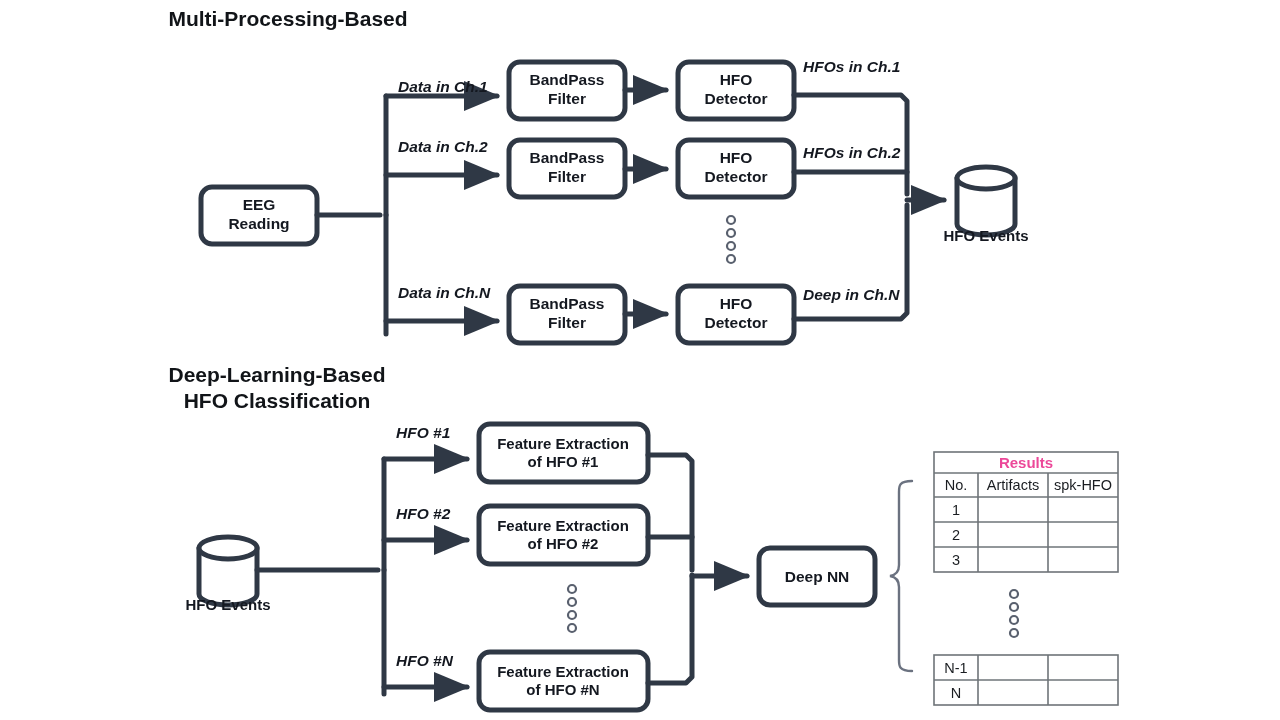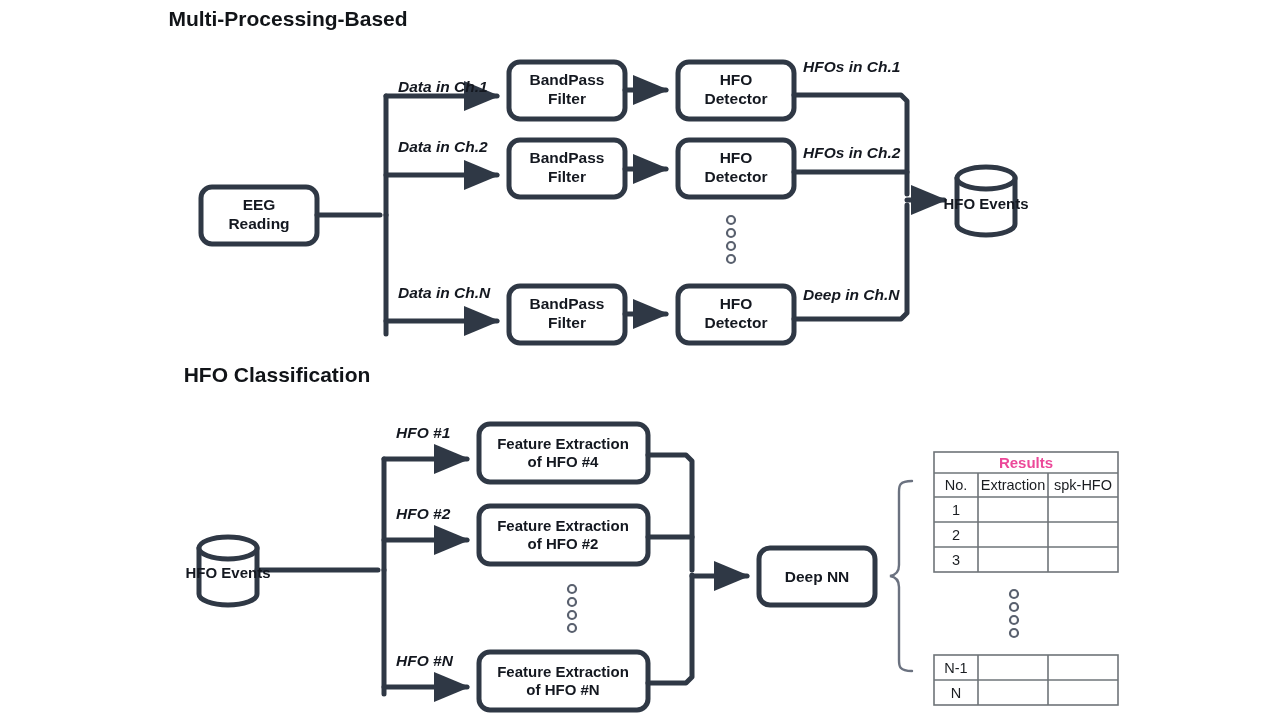--- a/index.html
+++ b/index.html
@@ -11,21 +11,21 @@
   .boxfill{fill:#ffffff;stroke:#2f3845;stroke-width:5;}
   .arrowhead{fill:#2f3845;}
   .ring{fill:none;stroke:#59606e;stroke-width:2.2;}
   .brace{fill:none;stroke:#6b7280;stroke-width:2.4;stroke-linecap:round;}
   .tbl-line{stroke:#6e7478;stroke-width:1.6;fill:none;}
   .lbl{position:absolute;white-space:nowrap;color:#111418;}
   .section-title{font-size:21px;font-weight:bold;line-height:1.22;text-align:center;color:#111418;}
   .edge-label{font-size:15.5px;font-weight:bold;font-style:italic;color:#141820;}
   .box-label{font-size:15.5px;font-weight:bold;text-align:center;line-height:1.2;color:#141820;}
   .box-label.small{font-size:15px;}
-  .db-label{font-size:15px;font-weight:bold;text-align:right;color:#141820;}
+  .db-label{font-size:15px;font-weight:bold;text-align:right;color:#141820;margin-top:32px;}
   .tbl-title{font-size:15px;font-weight:bold;text-align:center;color:#ec4899;}
   .tbl-head{font-size:14.5px;text-align:center;color:#1a1d21;}
   .tbl-cell{font-size:14.5px;text-align:center;color:#1a1d21;}
   .center{transform:translate(-50%,-50%);}
 </style>
 </head>
 <body>
 
 <div id="stage">
 
@@ -170,48 +170,49 @@
     <div>Detector</div>
   </div>
 
   <div class="lbl edge-label" style="left:803px;top:58px;">HFOs in Ch.1</div>
   <div class="lbl edge-label" style="left:803px;top:144px;">HFOs in Ch.2</div>
   <div class="lbl edge-label" style="left:803px;top:286px;">Deep in Ch.N</div>
 
   <div class="lbl db-label center" style="left:986px;top:203px;">HFO Events</div>
 
   <div class="lbl section-title" style="left:156px;top:362px;width:242px;">
+    <div>Deep-Learning-Based</div>
     <div>HFO Classification</div>
   </div>
 
   <div class="lbl db-label center" style="left:228px;top:572px;">HFO Events</div>
 
   <div class="lbl edge-label" style="left:396px;top:424px;">HFO #1</div>
   <div class="lbl edge-label" style="left:396px;top:505px;">HFO #2</div>
   <div class="lbl edge-label" style="left:396px;top:652px;">HFO #N</div>
 
   <div class="lbl box-label small center" style="left:563px;top:453px;">
     <div>Feature Extraction</div>
-    <div>of HFO #4</div>
+    <div>of HFO #1</div>
   </div>
   <div class="lbl box-label small center" style="left:563px;top:535px;">
     <div>Feature Extraction</div>
     <div>of HFO #2</div>
   </div>
   <div class="lbl box-label small center" style="left:563px;top:681px;">
     <div>Feature Extraction</div>
     <div>of HFO #N</div>
   </div>
 
   <div class="lbl box-label center" style="left:817px;top:577px;">Deep NN</div>
 
   <div class="lbl tbl-title center" style="left:1026px;top:462px;">Results</div>
 
   <div class="lbl tbl-head center" style="left:956px;top:485px;">No.</div>
-  <div class="lbl tbl-head center" style="left:1013px;top:485px;">Extraction</div>
+  <div class="lbl tbl-head center" style="left:1013px;top:485px;">Artifacts</div>
   <div class="lbl tbl-head center" style="left:1083px;top:485px;">spk-HFO</div>
 
   <div class="lbl tbl-cell center" style="left:956px;top:510px;">1</div>
   <div class="lbl tbl-cell center" style="left:956px;top:535px;">2</div>
   <div class="lbl tbl-cell center" style="left:956px;top:560px;">3</div>
 
   <div class="lbl tbl-cell center" style="left:956px;top:668px;">N-1</div>
   <div class="lbl tbl-cell center" style="left:956px;top:693px;">N</div>
 
 </div>

